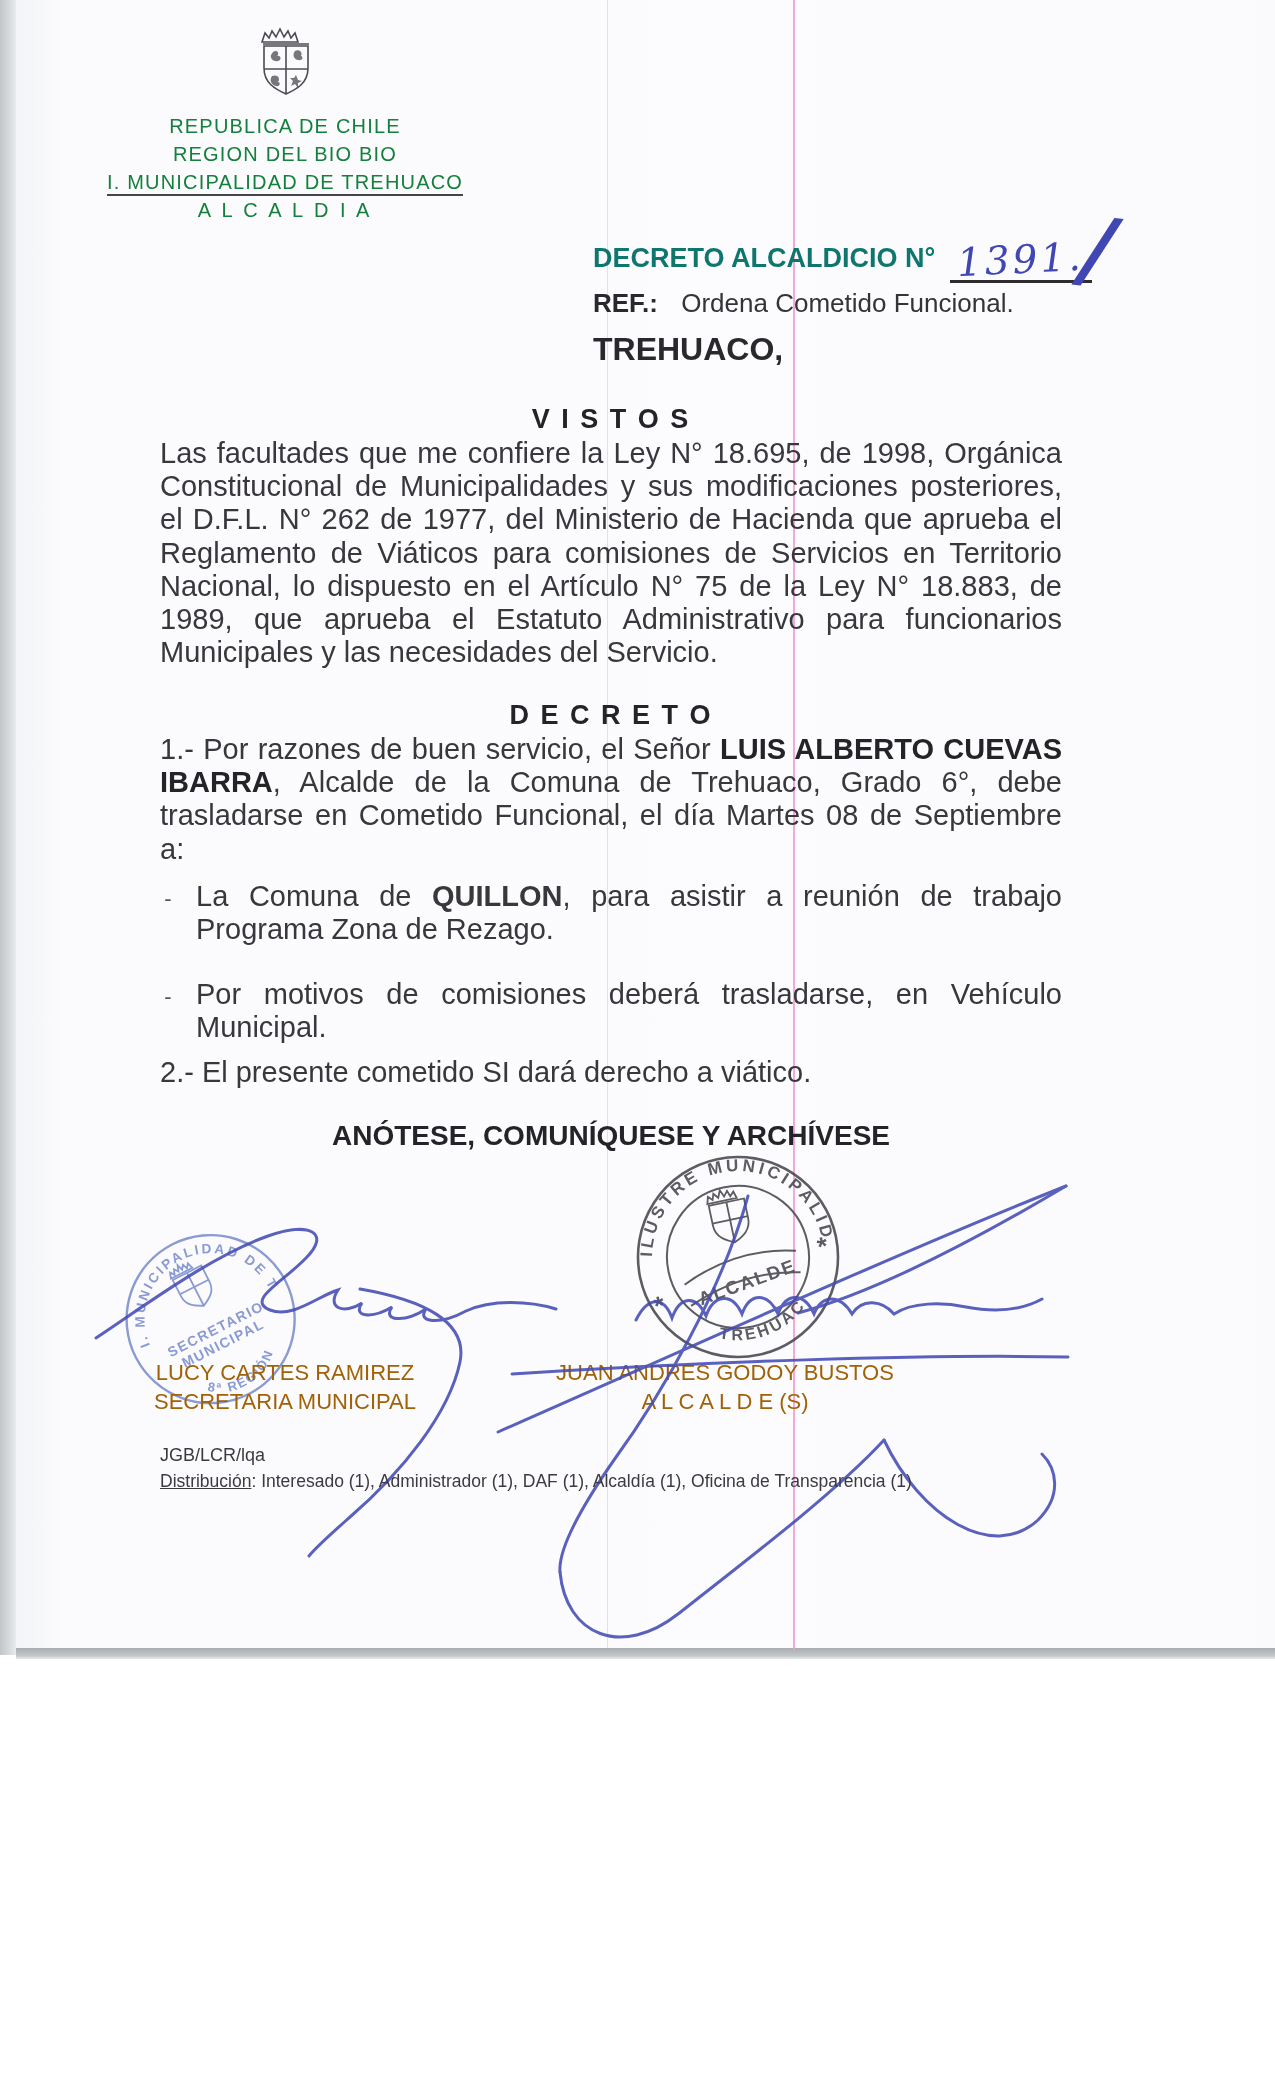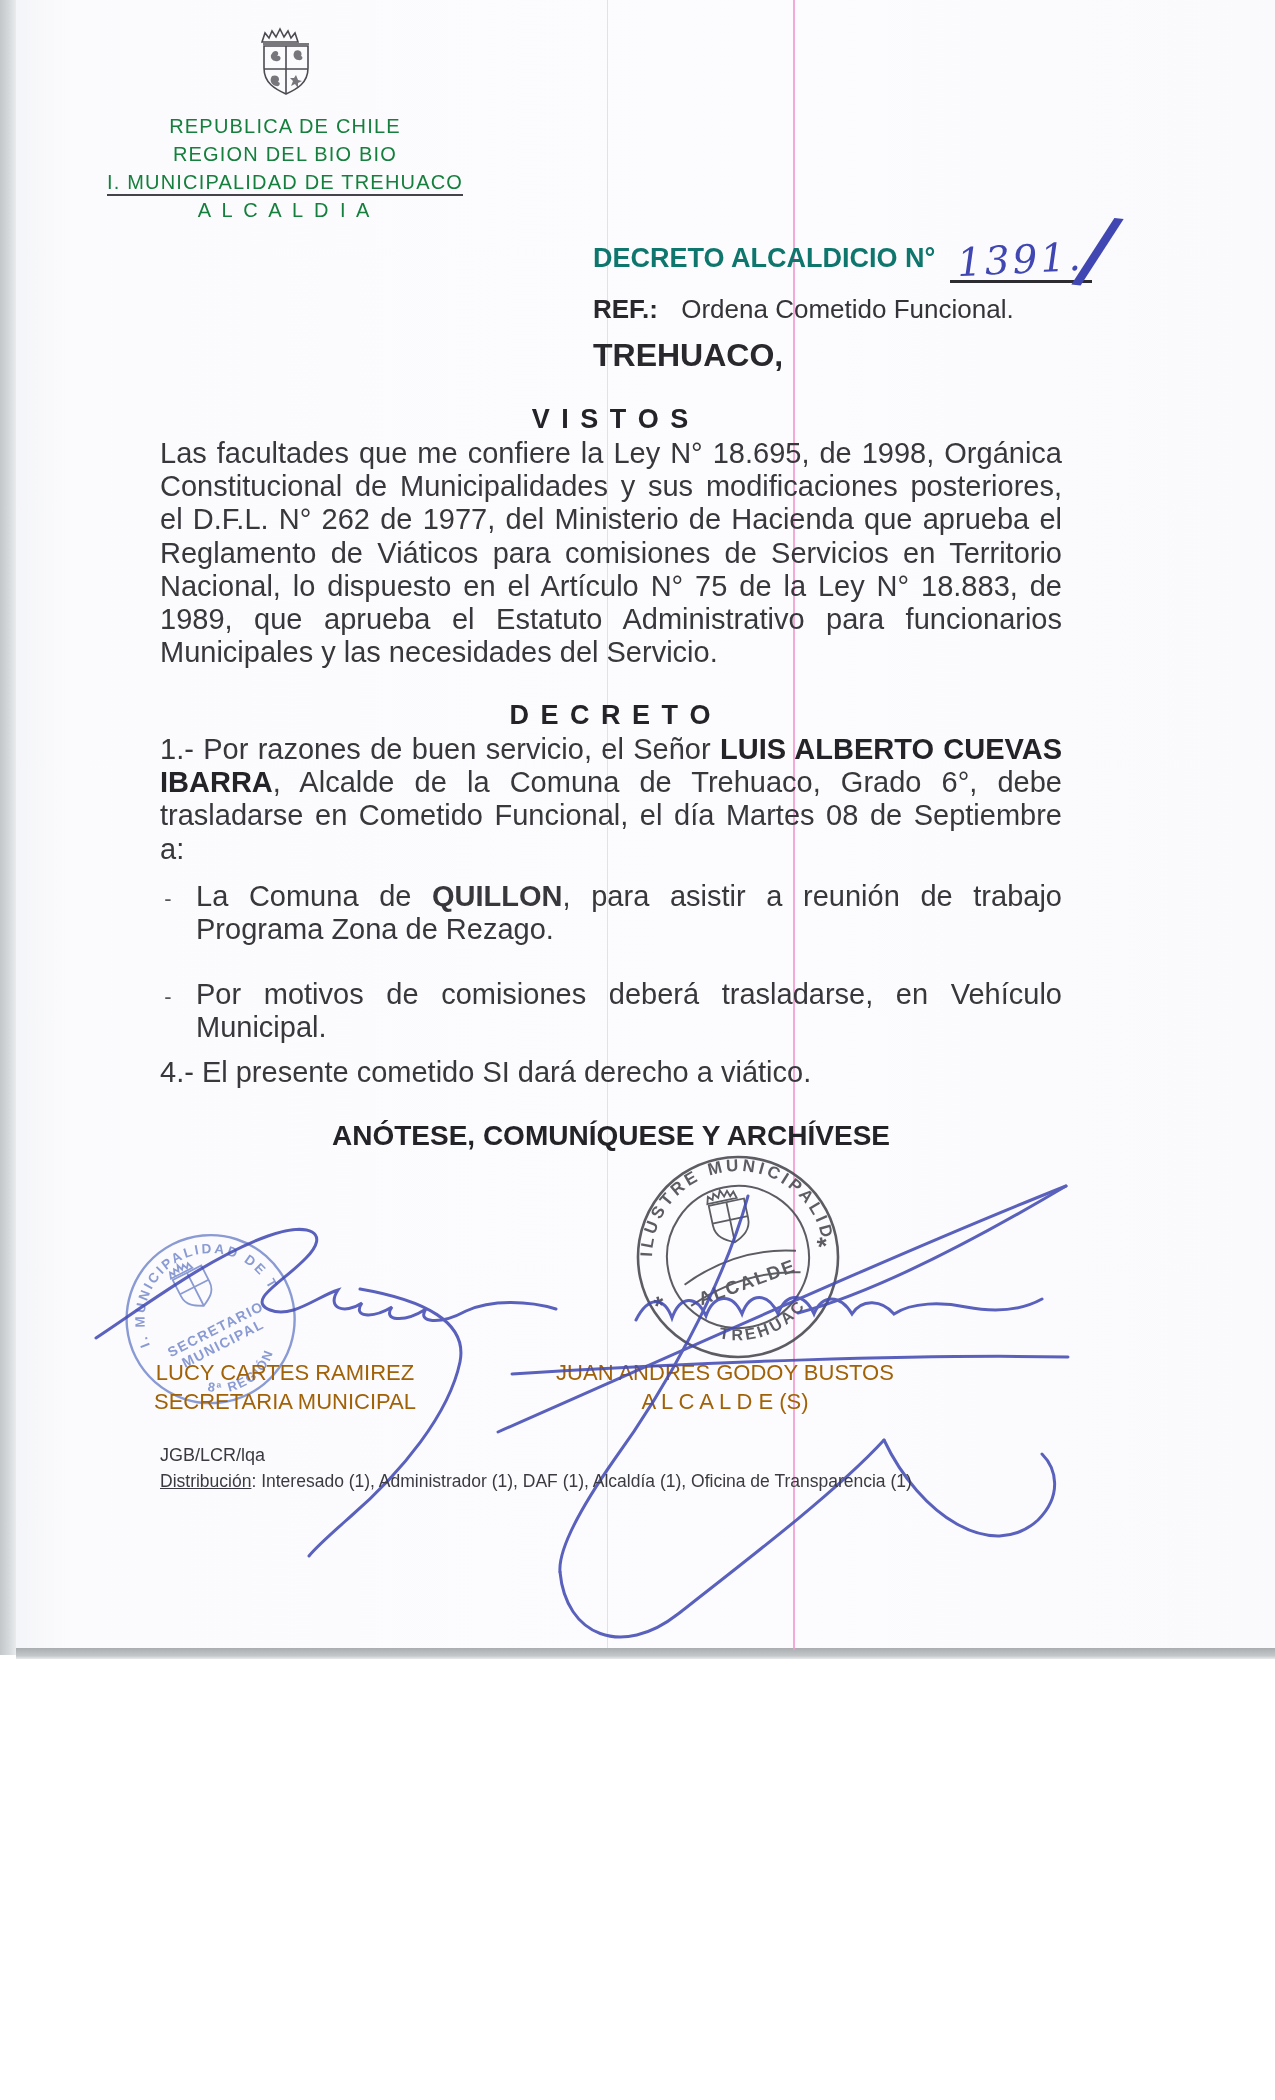--- a/index.html
+++ b/index.html
@@ -43,21 +43,21 @@
   }
   .hand-number{
     font-family:"DejaVu Serif", serif;font-style:italic;font-size:39px;line-height:40px;
     color:#4046b2;letter-spacing:3px;display:inline-block;transform:rotate(-3deg);
   }
   .hand-flourish{
     position:absolute;right:-22px;top:-34px;
     font-family:"DejaVu Serif", serif;font-style:italic;font-size:86px;line-height:86px;
     color:#4046b2;transform:rotate(6deg);font-weight:bold;
   }
-  .ref-row{margin-top:6px;font-size:26px;color:#333338;}
+  .ref-row{font-size:26px;color:#333338;}
   .ref-label{font-weight:bold;color:#28282d;}
   .ref-text{margin-left:16px;}
   .place-row{margin-top:12px;font-weight:bold;font-size:32px;color:#28282d;}
   
   .center-heading{
     position:absolute;left:160px;width:902px;text-align:center;
     font-weight:bold;font-size:27px;color:#232328;letter-spacing:2px;
   }
   .body-par{
     position:absolute;left:160px;width:902px;text-align:justify;
@@ -135,21 +135,21 @@
 
 <div class="center-heading" style="top:700px;">D E C R E T O</div>
 <div class="body-par" style="top:733px;"><span>1.- Por razones de buen servicio, el Señor </span><b>LUIS ALBERTO CUEVAS IBARRA</b><span>, Alcalde  de la Comuna de Trehuaco,  Grado 6°, debe trasladarse en Cometido Funcional, el día Martes 08 de Septiembre a:</span></div>
 
 <div class="bullet-marker" style="left:158px;top:886px;">-</div>
 <div class="bullet-item" style="top:880px;"><span>La Comuna de </span><b>QUILLON</b><span>, para asistir a reunión de trabajo Programa Zona de Rezago.</span></div>
 
 <div class="bullet-marker" style="left:158px;top:984px;">-</div>
 <div class="bullet-item" style="top:978px;">Por motivos de comisiones deberá trasladarse, en Vehículo Municipal.</div>
 
-<div class="body-par" style="top:1056px;">4.- El presente cometido SI dará derecho a viático.</div>
+<div class="body-par" style="top:1056px;">2.- El presente cometido SI dará derecho a viático.</div>
 <div class="closing-heading" style="top:1120px;">ANÓTESE, COMUNÍQUESE Y ARCHÍVESE</div>
 
 <svg class="stamp" style="left:92px;top:1212px;" width="230" height="215" viewBox="-115 -100 230 215">
   <g transform="rotate(-27)" stroke="#7e90cf" fill="none" opacity="0.9">
     <circle cx="0" cy="8" r="84" stroke-width="2.4"></circle>
     <defs>
       <path id="lsArc" d="M -66,8 A 66,66 0 1 1 66,8"></path>
       <path id="lsArcB" d="M -52,48 A 56,56 0 0 0 52,48"></path>
     </defs>
     <text font-size="13.5" letter-spacing="2.5" fill="#7e90cf" stroke="none" font-weight="bold" font-family="Liberation Sans, sans-serif">

